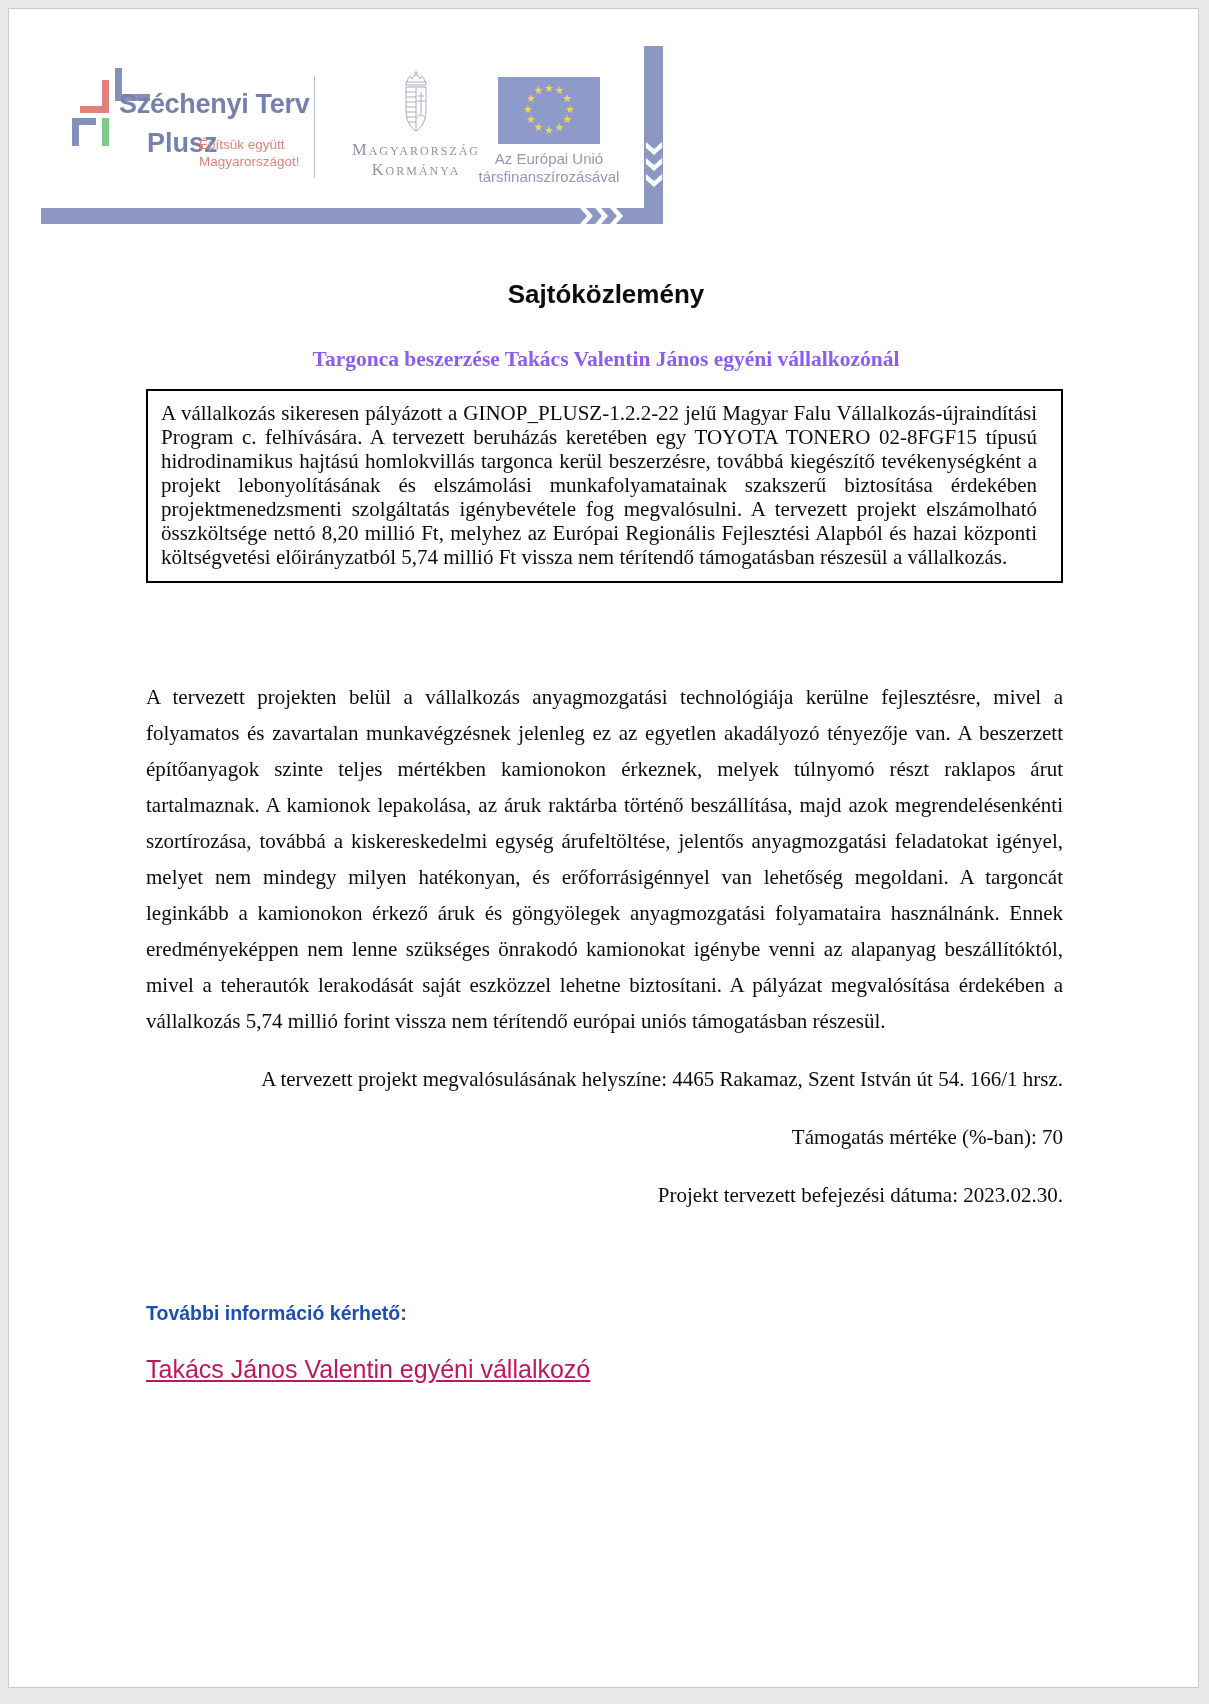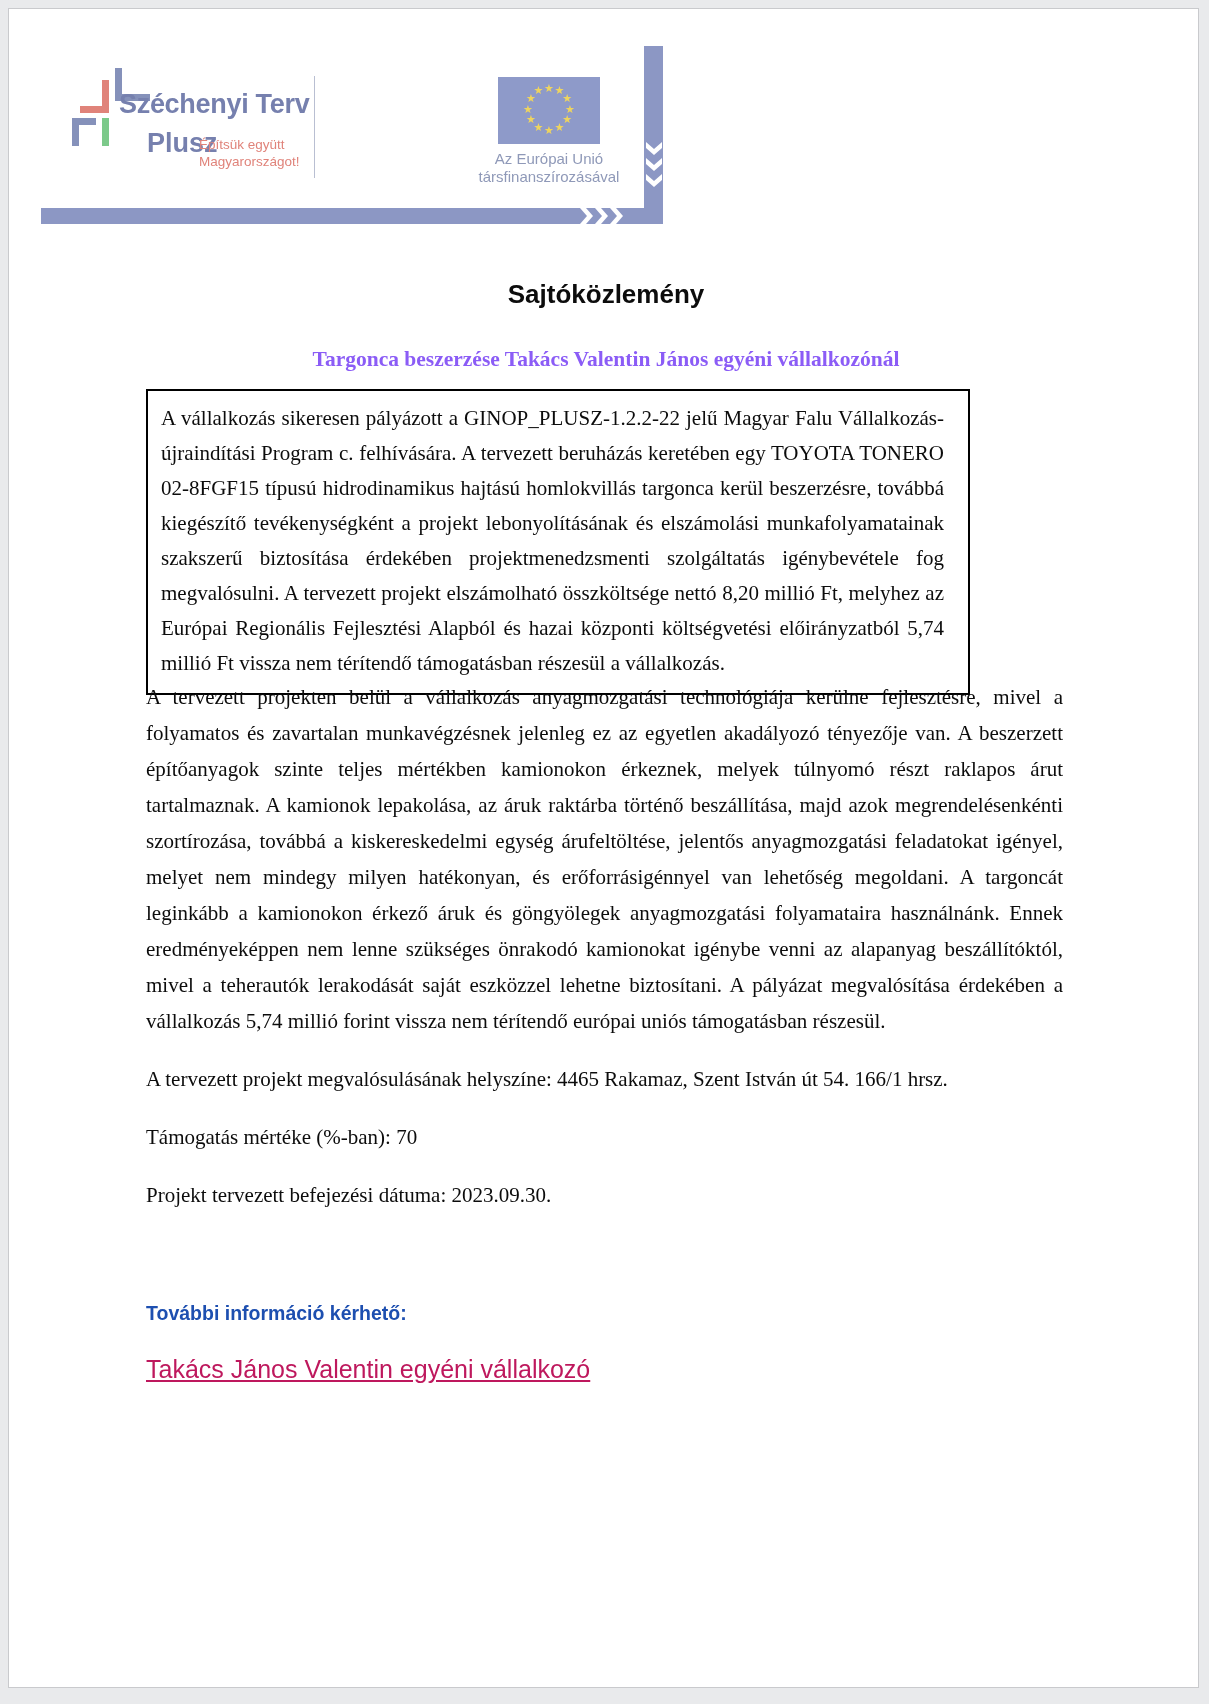--- a/index.html
+++ b/index.html
@@ -38,26 +38,26 @@
   .eu-block{position:absolute;left:424px;top:31px;width:168px;text-align:center;}
   .eu-flag{position:relative;width:102px;height:67px;margin:0 auto;background:var(--flag-blue);}
   .eu-star{position:absolute;font-size:11px;color:var(--star-yellow);line-height:1;width:12px;text-align:center;}
   .eu-caption{font-family:"Liberation Sans",sans-serif;font-size:15px;line-height:18px;
     color:var(--eu-caption-grey);margin-top:6px;white-space:nowrap;}
   
   .doc-title{position:absolute;left:137px;top:270px;width:920px;text-align:center;
     font-family:"Liberation Sans",sans-serif;font-weight:700;font-size:26px;color:#0c0c0c;}
   .doc-subtitle{position:absolute;left:137px;top:338px;width:920px;text-align:center;
     font-family:"Liberation Serif",serif;font-weight:700;font-size:21.5px;color:#8b5cf6;}
-  .lead-box{position:absolute;left:137px;top:380px;width:824px;box-sizing:border-box;
+  .lead-box{position:absolute;left:137px;top:380px;width:917px;box-sizing:border-box;
     border:2px solid #000;padding:10px 24px 12px 13px;
-    font-size:21px;line-height:35px;text-align:justify;color:#0c0c0c;}
+    font-size:21px;line-height:24px;text-align:justify;color:#0c0c0c;}
   .content{position:absolute;left:137px;top:670px;width:917px;color:#0c0c0c;}
   .para{font-size:21px;line-height:36px;text-align:justify;margin:0;}
-  .info-line{font-size:21px;line-height:36px;margin:22px 0 0 0;white-space:nowrap;}
+  .info-line{font-size:21px;line-height:36px;margin:22px 0 0 0;white-space:nowrap;text-align:right;}
   .footer-heading{font-family:"Liberation Sans",sans-serif;font-weight:700;font-size:19.5px;
     line-height:26px;color:var(--footer-blue);margin:87px 0 0 0;}
   .footer-line{font-family:"Liberation Sans",sans-serif;font-size:25px;line-height:24px;
     color:#be185d;margin:31px 0 0 0;text-decoration:underline;}
 </style>
 </head>
 <body>
 
 <div class="page">
 
@@ -76,20 +76,36 @@
       <div class="sz-line1">Széchenyi Terv</div>
       <div class="sz-line2">Plusz</div>
       <div class="sz-tagline">
         <span>Építsük együtt</span><br>
         <span>Magyarországot!</span>
       </div>
     </div>
 
     <div class="logo-divider"></div>
 
+    <div class="gov-block">
+      <svg class="gov-arms" width="46" height="66" viewBox="0 0 46 66" fill="none" stroke="#a7adc2" stroke-width="1">
+        <path d="M23 1 V5 M21 3 H25"></path>
+        <path d="M14 12 C15 6 18 5 19 9 C20 4 26 4 27 9 C28 5 31 6 32 12"></path>
+        <path d="M13 12 H33 V15 H13 Z"></path>
+        <path d="M13 17 H33 V40 C33 52 28 58 23 61 C18 58 13 52 13 40 Z"></path>
+        <path d="M23 17 V61"></path>
+        <path d="M13 22 H23 M13 27 H23 M13 32 H23 M13 37 H23 M13 42 H23 M14 47 H23 M16 52 H23"></path>
+        <path d="M28 22 V44 M25 26 H31 M24 31 H32"></path>
+        <path d="M24 48 C26 44 30 44 32 48"></path>
+      </svg>
+      <div class="gov-text">
+        <span>Magyarország</span><br>
+        <span>Kormánya</span>
+      </div>
+    </div>
 
     <div class="eu-block">
       <div class="eu-flag">
           <span class="eu-star" style="left: 45px; top: 5.5px;">★</span>
           <span class="eu-star" style="left: 55.5px; top: 8.31347px;">★</span>
           <span class="eu-star" style="left: 63.1865px; top: 16px;">★</span>
           <span class="eu-star" style="left: 66px; top: 26.5px;">★</span>
           <span class="eu-star" style="left: 63.1865px; top: 37px;">★</span>
           <span class="eu-star" style="left: 55.5px; top: 44.6865px;">★</span>
           <span class="eu-star" style="left: 45px; top: 47.5px;">★</span>
@@ -135,19 +151,19 @@
 
   <div class="doc-subtitle">Targonca beszerzése Takács Valentin János egyéni vállalkozónál</div>
 
   <div class="lead-box">A vállalkozás sikeresen pályázott a GINOP_PLUSZ-1.2.2-22 jelű Magyar Falu Vállalkozás-újraindítási Program c. felhívására. A tervezett beruházás keretében egy TOYOTA TONERO 02-8FGF15 típusú hidrodinamikus hajtású homlokvillás targonca kerül beszerzésre, továbbá kiegészítő tevékenységként a projekt lebonyolításának és elszámolási munkafolyamatainak szakszerű biztosítása érdekében projektmenedzsmenti szolgáltatás igénybevétele fog megvalósulni. A tervezett projekt elszámolható összköltsége nettó 8,20 millió Ft, melyhez az Európai Regionális Fejlesztési Alapból és hazai központi költségvetési előirányzatból 5,74 millió Ft vissza nem térítendő támogatásban részesül a vállalkozás.</div>
 
   <div class="content">
     <p class="para">A tervezett projekten belül a vállalkozás anyagmozgatási technológiája kerülne fejlesztésre, mivel a folyamatos és zavartalan munkavégzésnek jelenleg ez az egyetlen akadályozó tényezője van. A beszerzett építőanyagok szinte teljes mértékben kamionokon érkeznek, melyek túlnyomó részt raklapos árut tartalmaznak. A kamionok lepakolása, az áruk raktárba történő beszállítása, majd azok megrendelésenkénti szortírozása, továbbá a kiskereskedelmi egység árufeltöltése, jelentős anyagmozgatási feladatokat igényel, melyet nem mindegy milyen hatékonyan, és erőforrásigénnyel van lehetőség megoldani. A targoncát leginkább a kamionokon érkező áruk és göngyölegek anyagmozgatási folyamataira használnánk. Ennek eredményeképpen nem lenne szükséges önrakodó kamionokat igénybe venni az alapanyag beszállítóktól, mivel a teherautók lerakodását saját eszközzel lehetne biztosítani. A pályázat megvalósítása érdekében a vállalkozás 5,74 millió forint vissza nem térítendő európai uniós támogatásban részesül.</p>
 
     <p class="info-line">A tervezett projekt megvalósulásának helyszíne: 4465 Rakamaz, Szent István út 54. 166/1 hrsz.</p>
     <p class="info-line">Támogatás mértéke (%-ban): 70</p>
-    <p class="info-line">Projekt tervezett befejezési dátuma: 2023.09.30.</p>
+    <p class="info-line">Projekt tervezett befejezési dátuma: 2023.02.30.</p>
 
     <p class="footer-heading">További információ kérhető:</p>
     <p class="footer-line">Takács János Valentin egyéni vállalkozó</p>
   </div>
 
 </div>
 
 </body></html>

